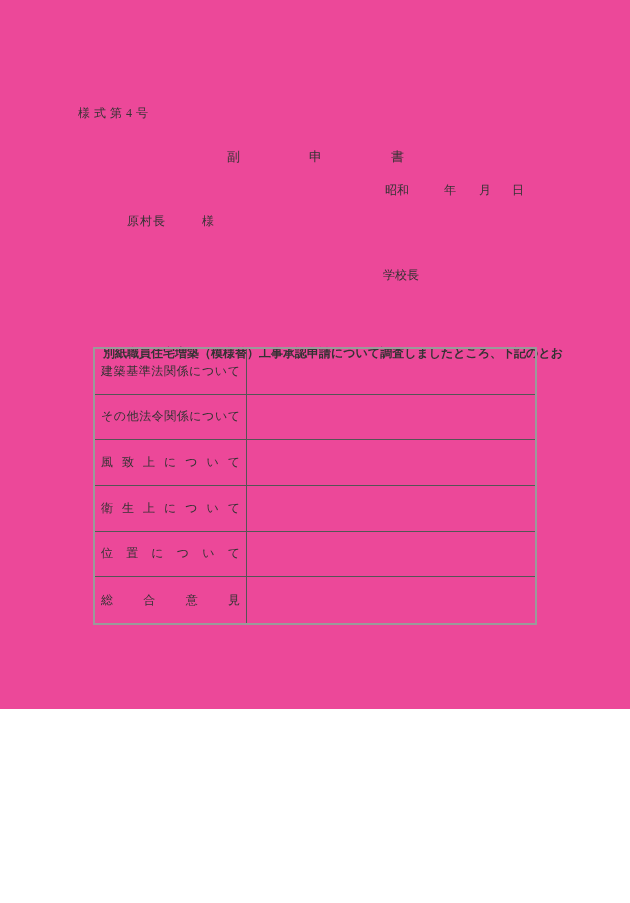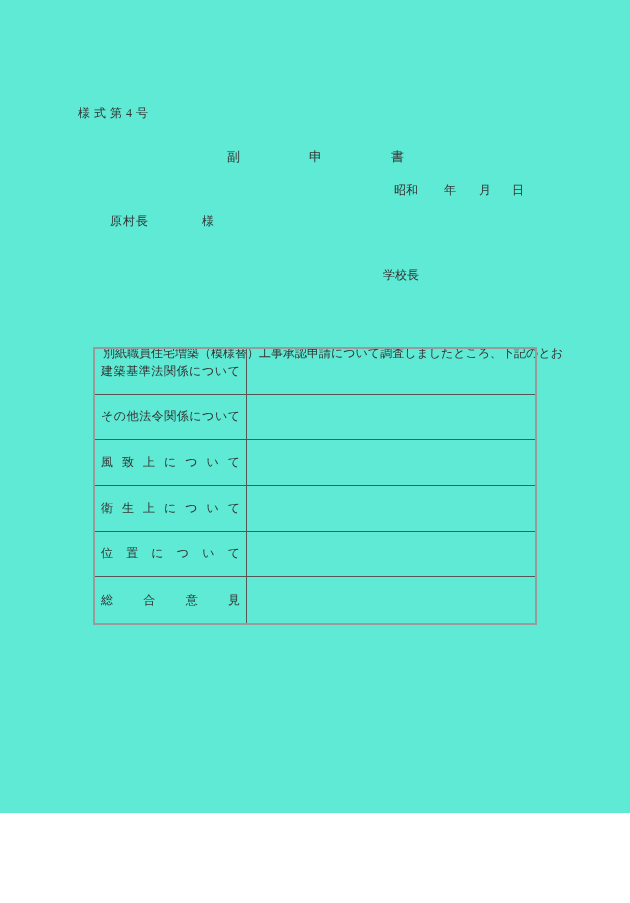--- a/index.html
+++ b/index.html
@@ -3,58 +3,58 @@
 <meta charset="utf-8">
 <style>
   html, body {
     margin: 0;
     padding: 0;
     background: #ffffff;
   }
   .page {
     position: relative;
     width: 630px;
-    height: 813px;
-    background: #5eead4;
+    height: 709px;
+    background: #ec4899;
     font-family: "Liberation Serif", "DejaVu Serif", serif;
     color: #333333;
     overflow: hidden;
   }
   .abs { position: absolute; white-space: pre; }
 
   .form-number {
     left: 78px; top: 105px;
     font-size: 12px;
     letter-spacing: 4px;
   }
   .doc-title {
     left: 227px; top: 148px;
     width: 177px;
     display: flex;
     justify-content: space-between;
     font-size: 13px;
   }
   .date-part { top: 182px; font-size: 12px; }
-  .date-era   { left: 394px; }
+  .date-era   { left: 385px; }
   .date-year  { left: 444px; }
   .date-month { left: 479px; }
   .date-day   { left: 512px; }
 
-  .addressee-name      { left: 110px; top: 213px; font-size: 12px; letter-spacing: 1px; }
+  .addressee-name      { left: 127px; top: 213px; font-size: 12px; letter-spacing: 1px; }
   .addressee-honorific { left: 202px; top: 213px; font-size: 12px; }
   .sender              { left: 383px; top: 246px; font-size: 12px; margin-top: 21px; }
 
   .body-text {
     left: 68px; top: 276px;
     width: 508px;
     font-size: 12px;
     line-height: 31px;
     letter-spacing: 0;
   }
-  .body-line1 { text-indent: 35px; }
+  .body-line1 { text-indent: 35px; font-weight: bold; }
 
   .doc-table {
     position: absolute;
     left: 93px; top: 347px;
     width: 444px; height: 278px;
     border: 2px solid #9a9a9a;
     box-sizing: border-box;
     display: grid;
     grid-template-rows: repeat(6, 1fr);
   }

